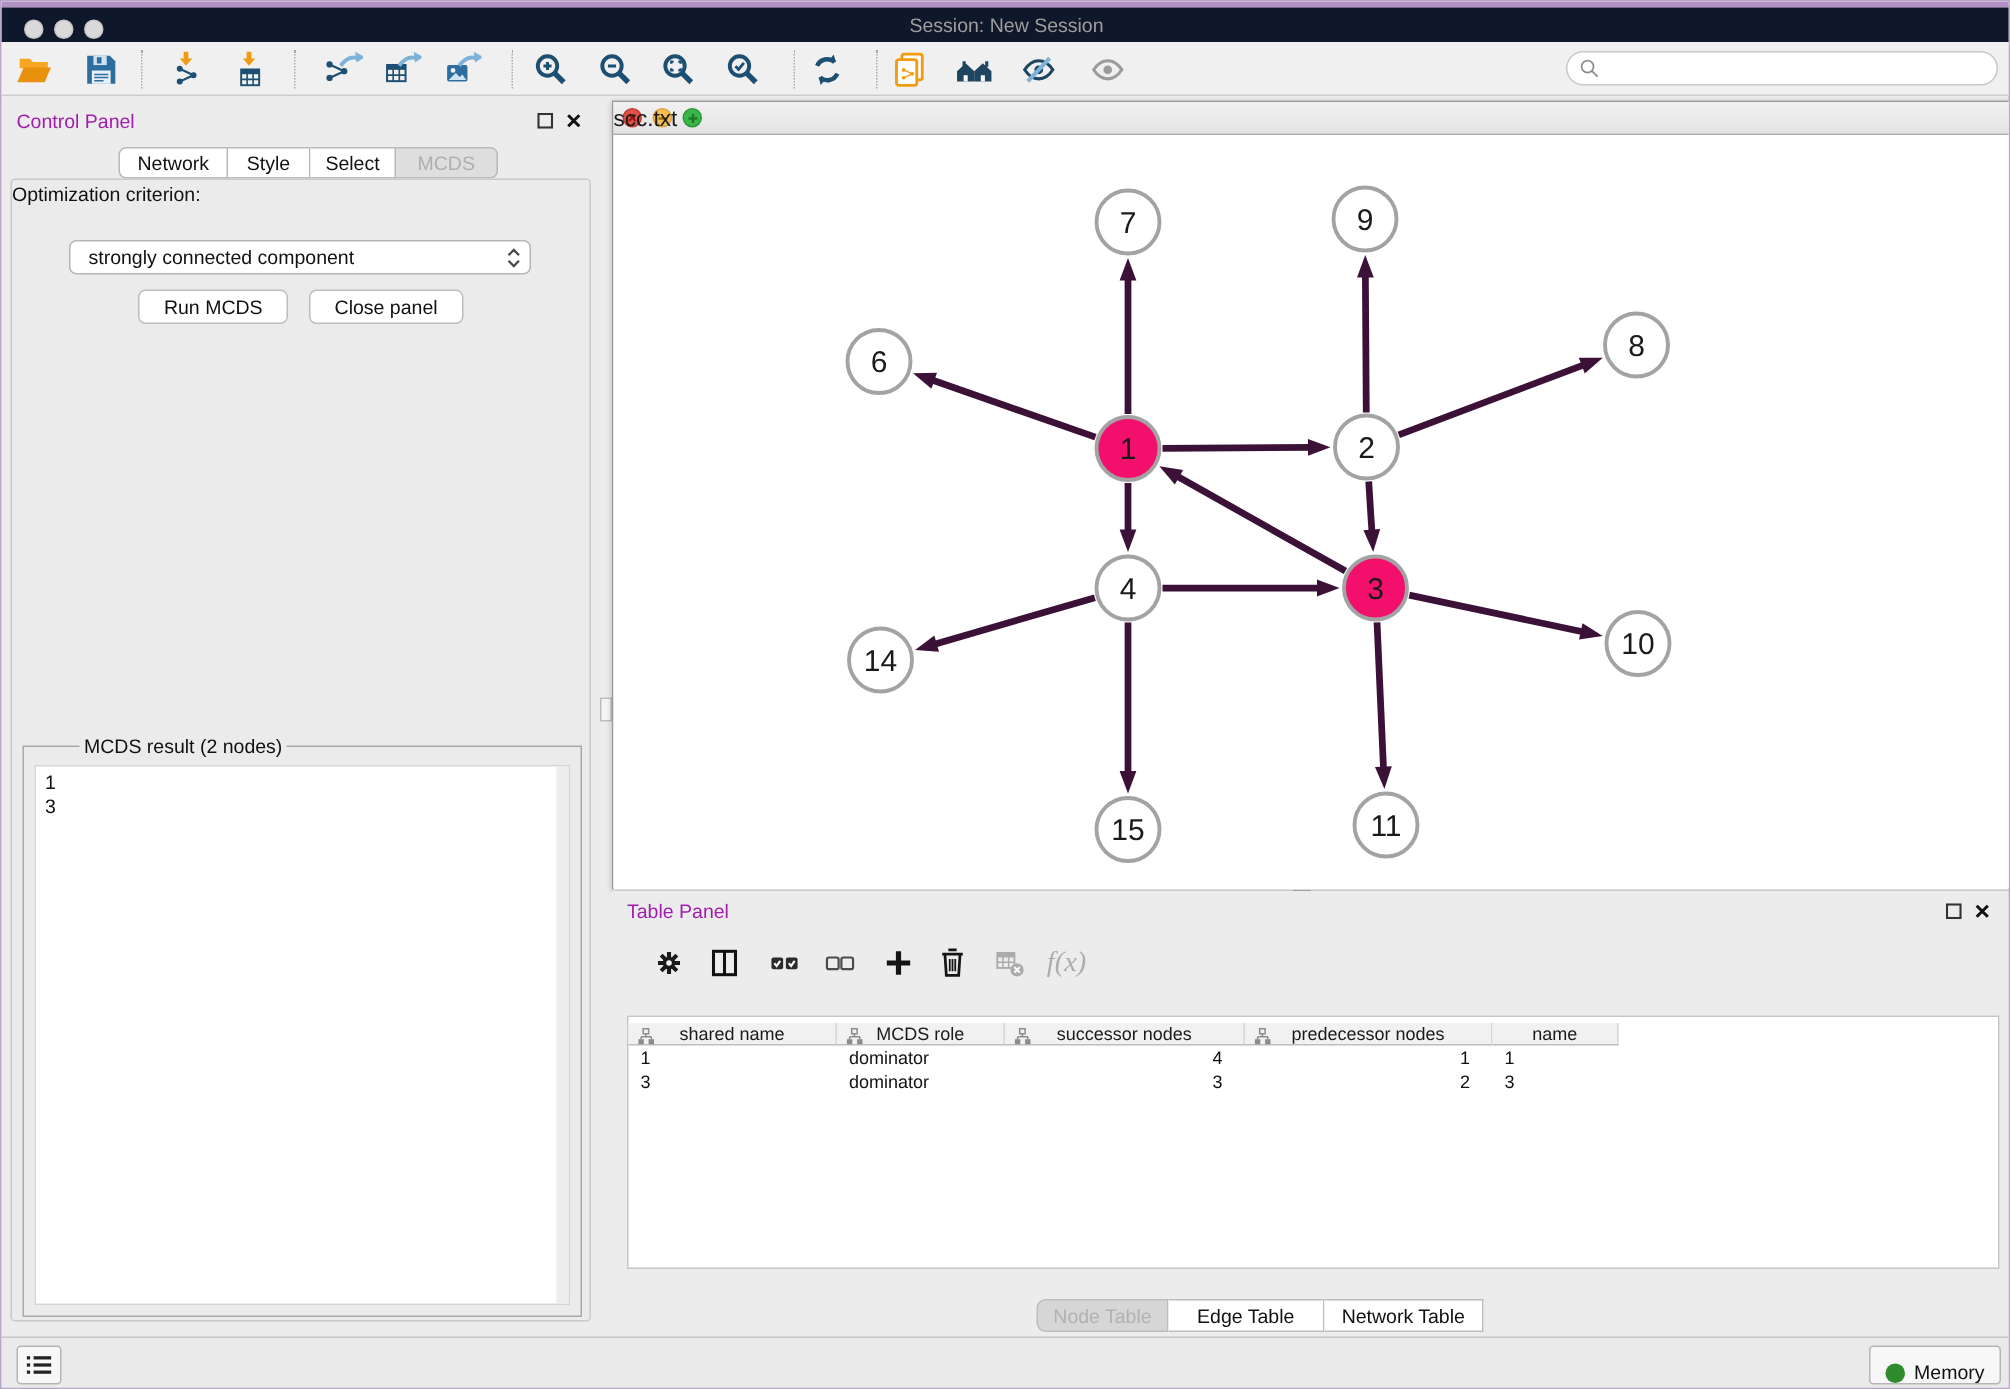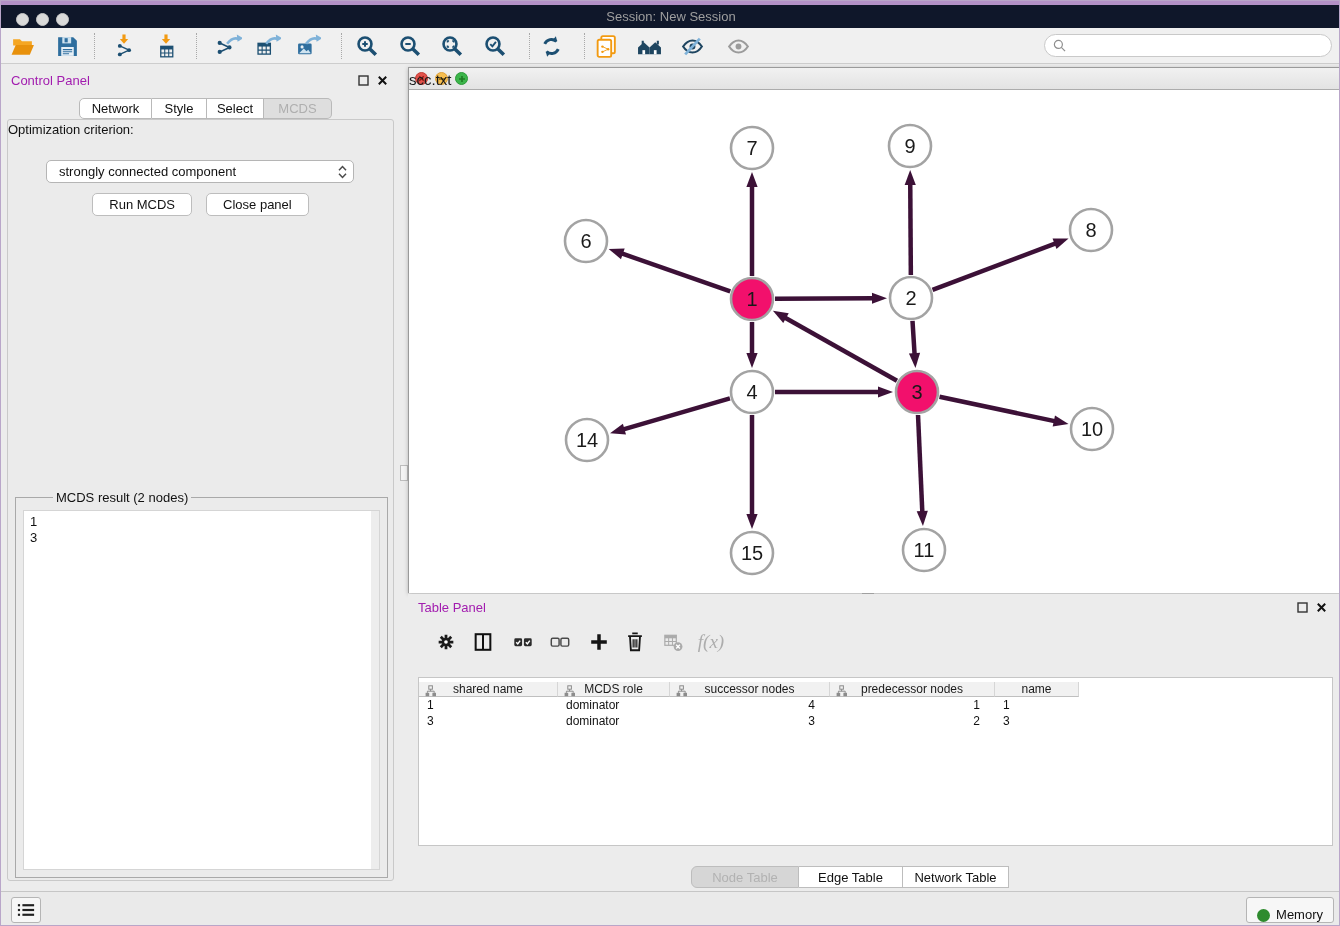--- a/index.html
+++ b/index.html
@@ -614,21 +614,21 @@
           <div class="nt-row">
             <div class="nt-cell" style="width: 139px; text-align: left; padding: 0px 0px 0px 8px; box-sizing: border-box;">3</div>
             <div class="nt-cell" style="width: 112px; text-align: left; padding: 0px 0px 0px 8px; box-sizing: border-box;">dominator</div>
             <div class="nt-cell" style="width: 160px; text-align: right; padding: 0px 15px 0px 0px; box-sizing: border-box;">3</div>
             <div class="nt-cell" style="width: 165px; text-align: right; padding: 0px 15px 0px 0px; box-sizing: border-box;">2</div>
             <div class="nt-cell" style="width: 84px; text-align: left; padding: 0px 0px 0px 8px; box-sizing: border-box;">3</div>
           </div>
         </div>
     </div>
     <div class="tp-tabs" id="tp-tabs">
-        <div class="tp-tab sel" style="width: 108px;">Node Table</div>
+        <div class="tp-tab sel" style="width: 88px;">Node Table</div>
         <div class="tp-tab" style="width: 104px;">Edge Table</div>
         <div class="tp-tab" style="width: 106px;">Network Table</div>
         <div class="tp-tab" style="width: 52px;">Motifs</div>
       </div>
   </div>
 
   <div class="statusbar">
     <div class="sb-btn" style="left:10px;width:30px;">
       <svg width="18" height="14" viewBox="0 0 20 15">
         <g fill="#222">

